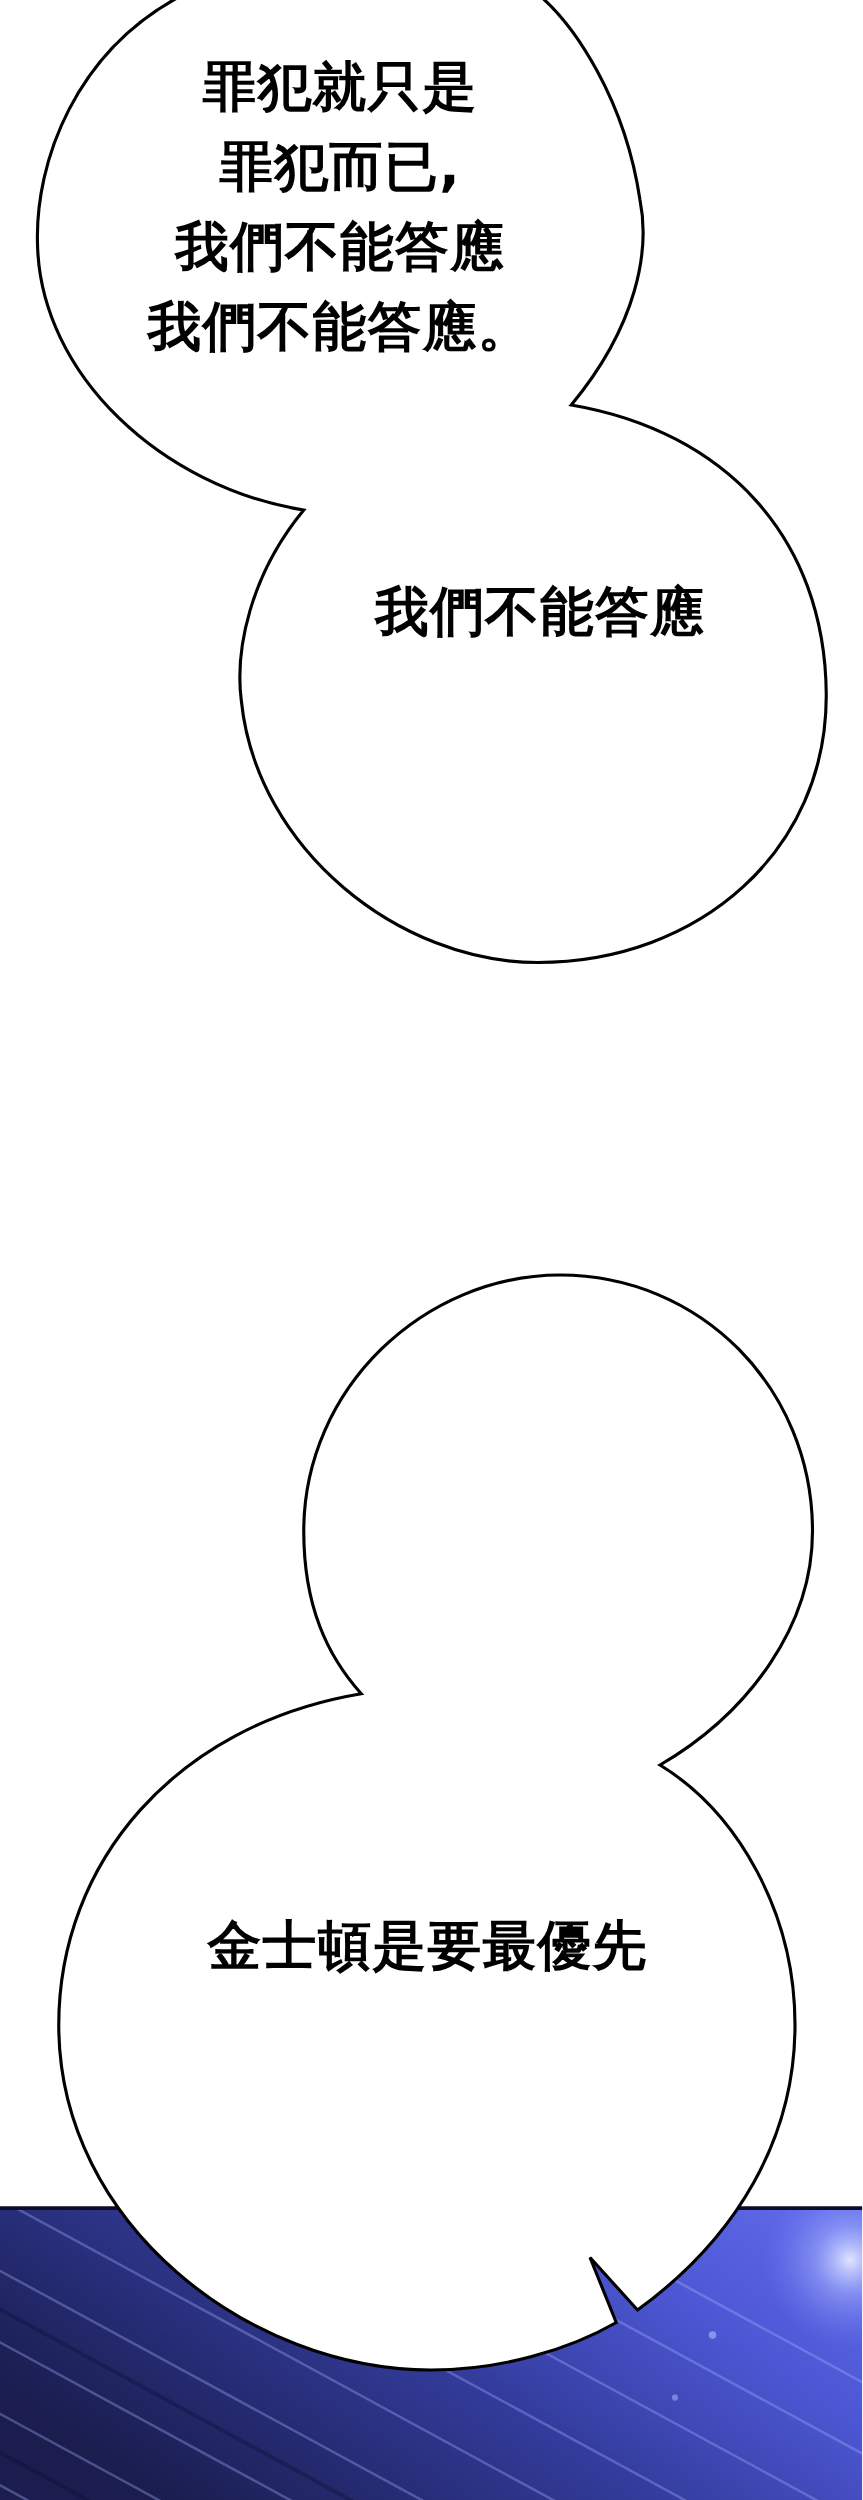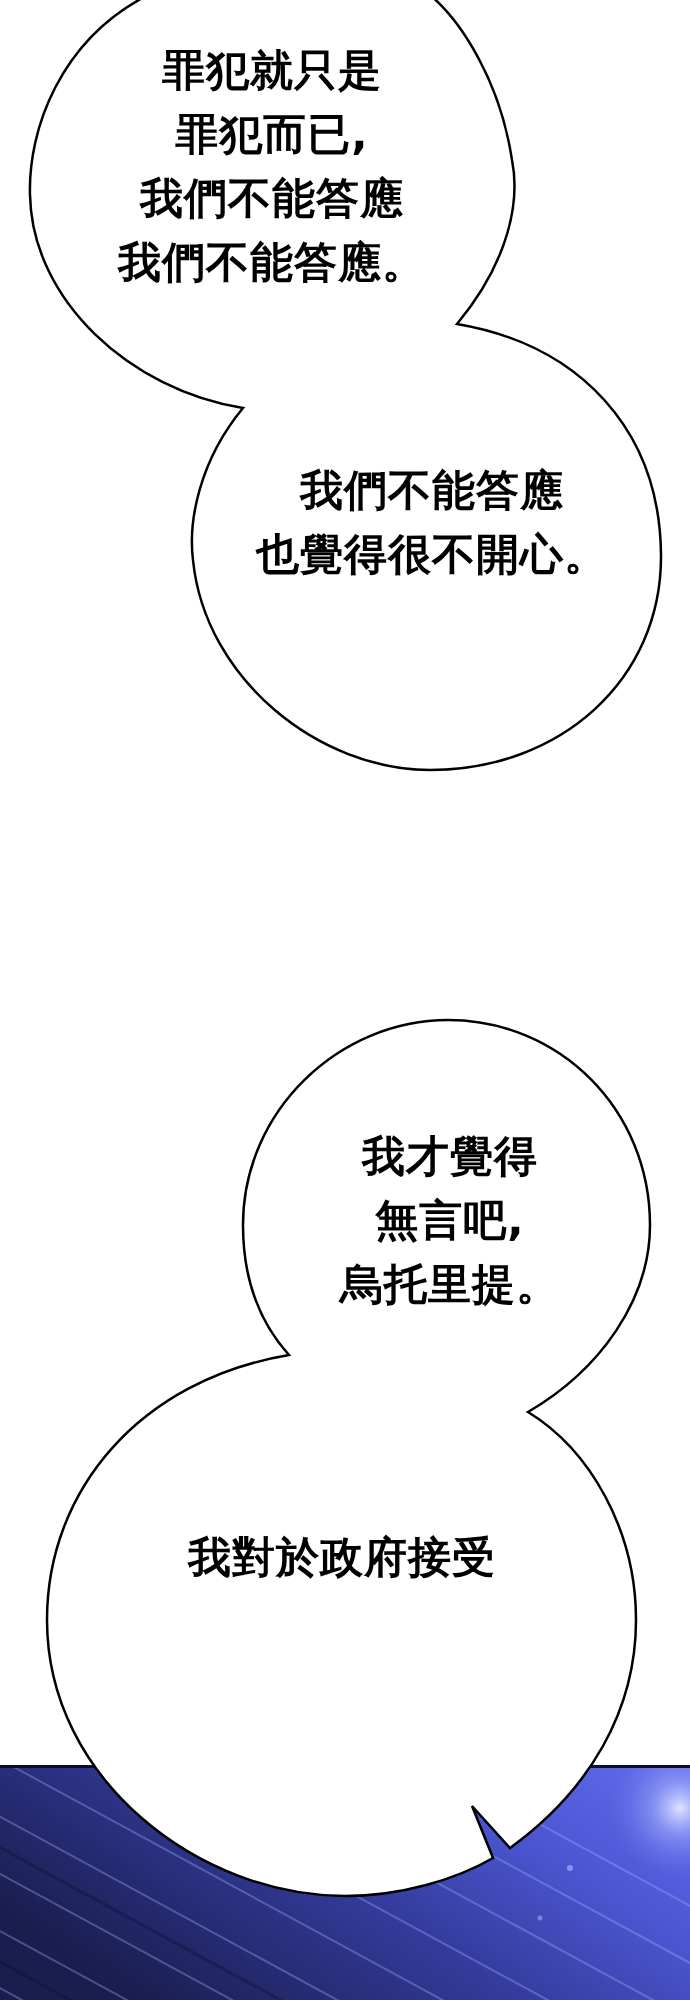--- a/index.html
+++ b/index.html
@@ -111,26 +111,20 @@
 
   <div class="bubble-text" style="left:272px; top:38px;">
     <span class="line">罪犯就只是</span>
     <span class="line">罪犯而已,</span>
     <span class="line">我們不能答應</span>
     <span class="line">我們不能答應。</span>
   </div>
 
   <div class="bubble-text" style="left:432px; top:458px;">
     <span class="line">我們不能答應</span>
-    <span class="line">也覺得很不開心。</span>
   </div>
 
-  <div class="bubble-text" style="left:450px; top:1124px;">
-    <span class="line">我才覺得</span>
-    <span class="line">無言吧,</span>
-    <span class="line">烏托里提。</span>
-  </div>
 
   <div class="bubble-text" style="left:342px; top:1525px;">
-    <span class="line">我對於政府接受</span>
+    <span class="line">金士頓是要最優先</span>
   </div>
 
 </div>
 
 </body></html>

